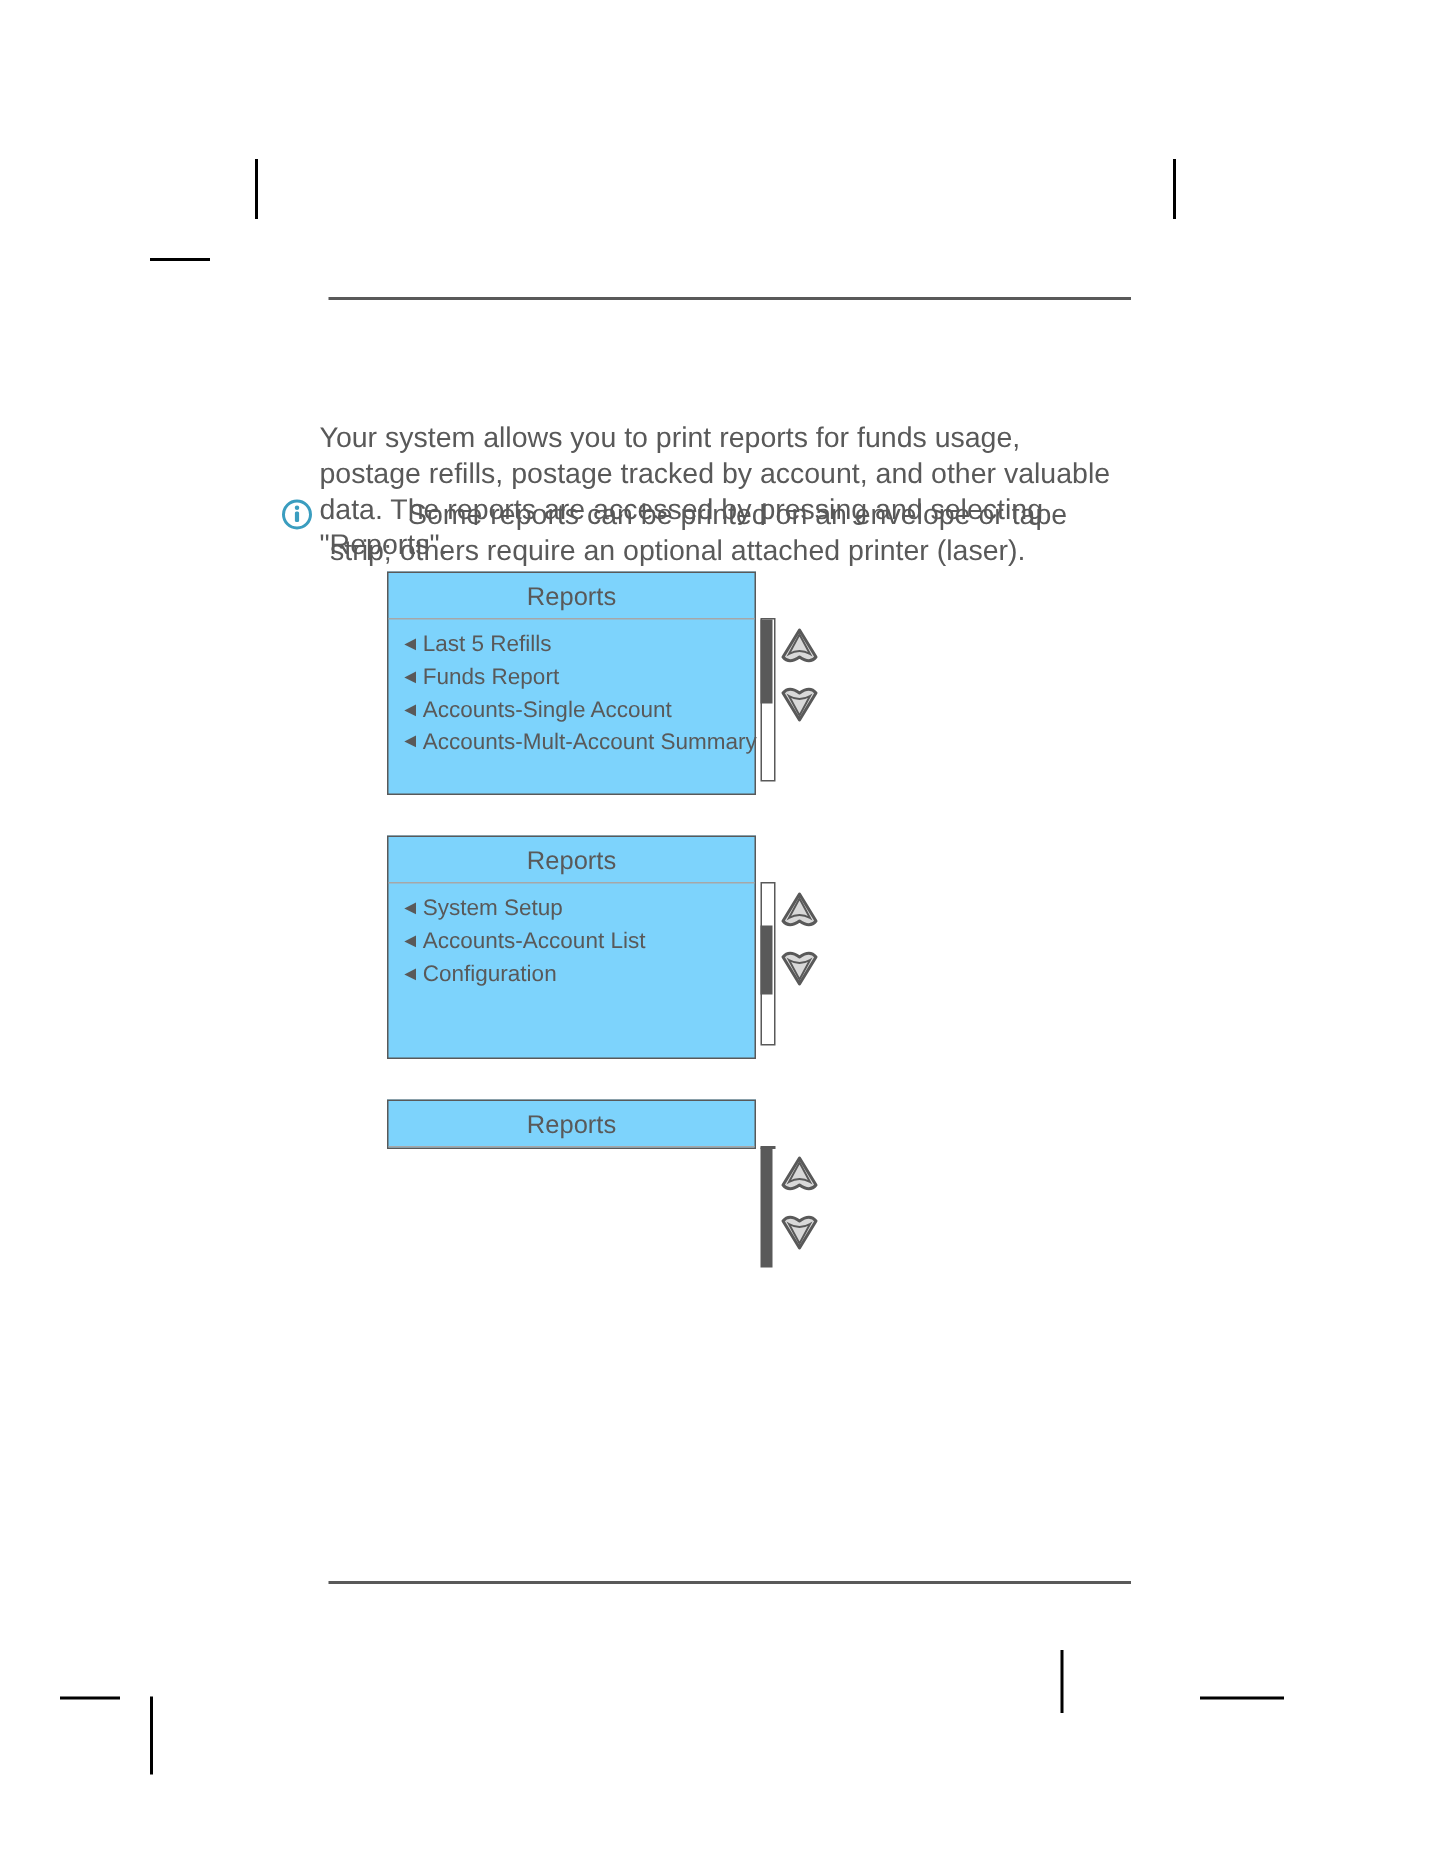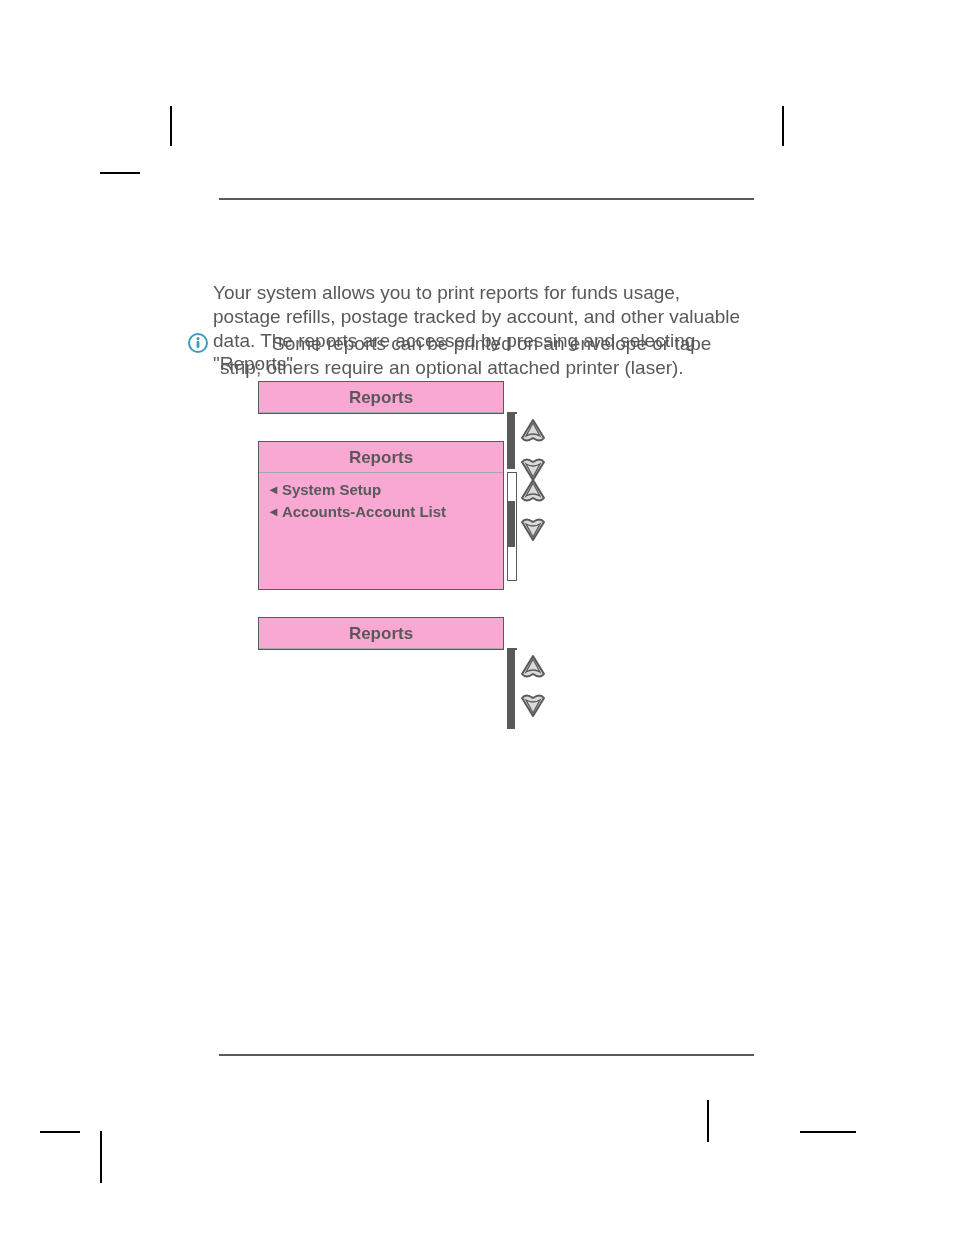--- a/index.html
+++ b/index.html
@@ -58,23 +58,22 @@
   }
   .screens {
     position: absolute;
     left: 258px;
     top: 381px;
     width: 360px;
   }
   .panel {
     border: 1px solid #595959;
     width: 244px;
-    background: #f9a8d4;
-    position: relative;
-    font-weight: bold;
+    background: #7dd3fc;
+    position: relative;
   }
   .panel-wrap {
     position: relative;
     margin-bottom: 27px;
   }
   .panel-title {
     text-align: center;
     padding: 6px 0 4px 0;
     font-size: 17px;
     border-bottom: 1px solid #a7a7a7;
@@ -156,20 +155,26 @@
     </svg>
   </span>
   <div class="note-text">Some reports can be printed on an envelope or tape strip; others require an optional attached printer (laser).</div>
 </div>
 
 <div class="screens">
 
   <div class="panel-wrap">
     <div class="panel">
       <div class="panel-title">Reports</div>
+      <div class="panel-list">
+        <div class="panel-item"><span class="tri">◄</span><span>Last 5 Refills</span></div>
+        <div class="panel-item"><span class="tri">◄</span><span>Funds Report</span></div>
+        <div class="panel-item"><span class="tri">◄</span><span>Accounts-Single Account</span></div>
+        <div class="panel-item"><span class="tri">◄</span><span>Accounts-Mult-Account Summary</span></div>
+      </div>
       <div class="scrollbar">
         <div class="sb-thumb" style="top:0px;height:56px;"></div>
       </div>
     </div>
     <div class="nav-arrows">
       <span class="arrow-btn">
         <svg class="arrow-svg" viewBox="0 0 26 30">
           <path d="M13 3 L24 21 Q20 26 13 21 Q6 26 2 21 Z" fill="#d9d9d9" stroke="#595959" stroke-width="2" stroke-linejoin="round"></path>
           <path d="M13 6 L20 19 Q13 15 6 19 Z" fill="none" stroke="#595959" stroke-width="1.3"></path>
         </svg>
@@ -182,20 +187,21 @@
       </span>
     </div>
   </div>
 
   <div class="panel-wrap">
     <div class="panel">
       <div class="panel-title">Reports</div>
       <div class="panel-list">
         <div class="panel-item"><span class="tri">◄</span><span>System Setup</span></div>
         <div class="panel-item"><span class="tri">◄</span><span>Accounts-Account List</span></div>
+        <div class="panel-item"><span class="tri">◄</span><span>Configuration</span></div>
       </div>
       <div class="scrollbar">
         <div class="sb-thumb" style="top:28px;height:46px;"></div>
       </div>
     </div>
     <div class="nav-arrows">
       <span class="arrow-btn">
         <svg class="arrow-svg" viewBox="0 0 26 30">
           <path d="M13 3 L24 21 Q20 26 13 21 Q6 26 2 21 Z" fill="#d9d9d9" stroke="#595959" stroke-width="2" stroke-linejoin="round"></path>
           <path d="M13 6 L20 19 Q13 15 6 19 Z" fill="none" stroke="#595959" stroke-width="1.3"></path>

